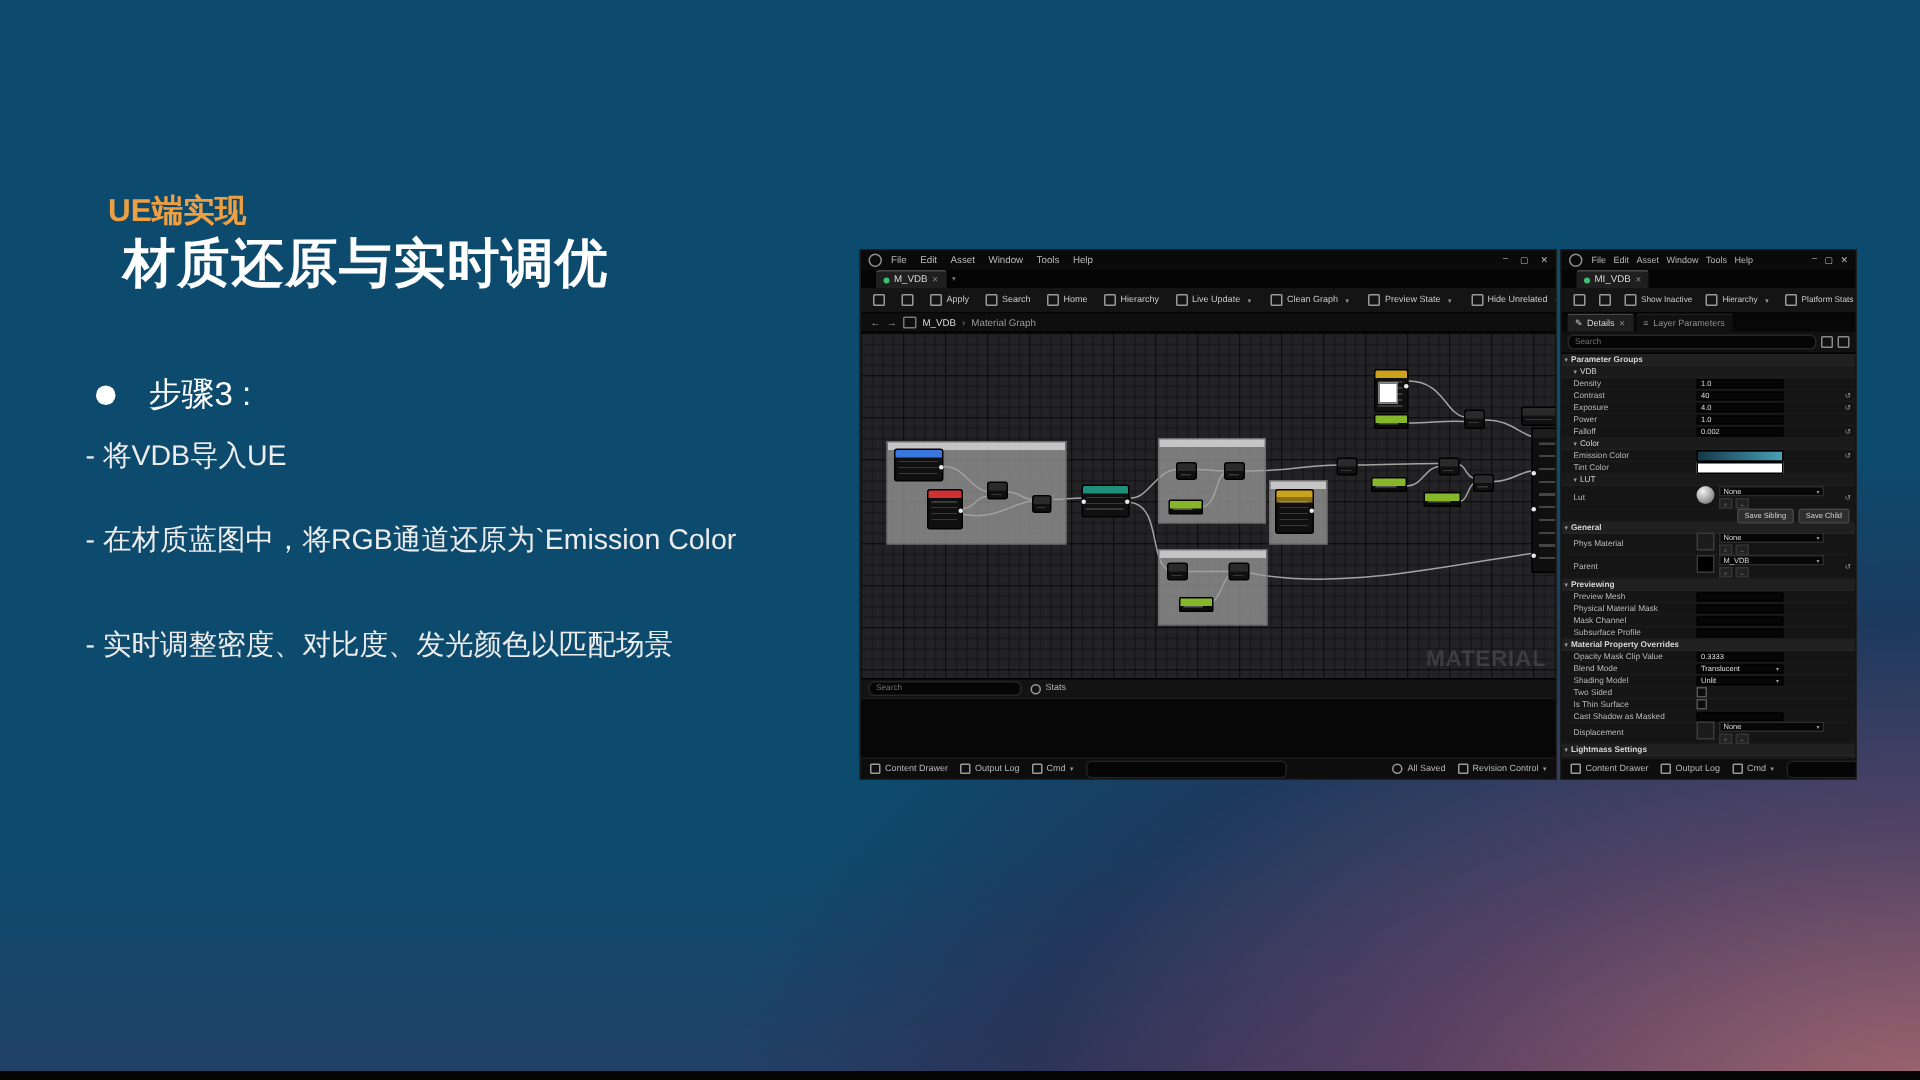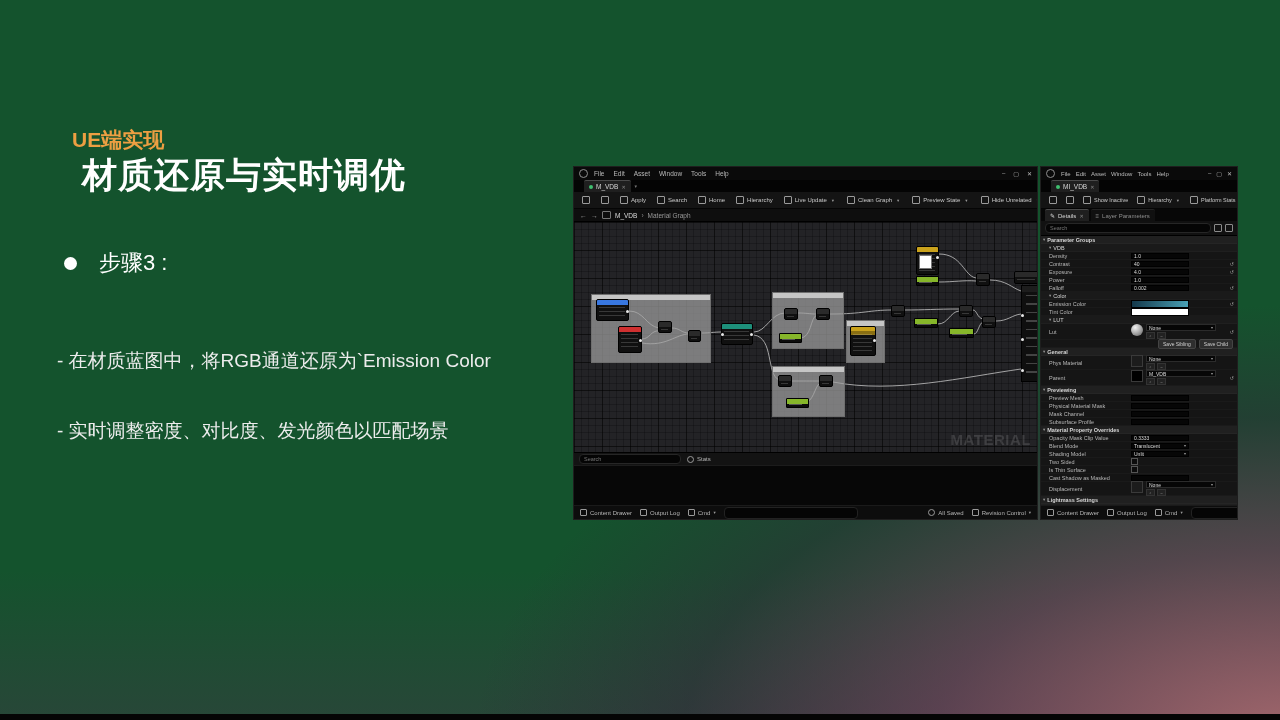--- a/index.html
+++ b/index.html
@@ -1,16 +1,16 @@
 <!DOCTYPE html>
 <html><head>
 <meta charset="utf-8">
 <style>
   html,body{margin:0;padding:0;background:#000;}
-  .stage{position:relative;width:1280px;height:720px;overflow:hidden;background:#14532d;
+  .stage{position:relative;width:1280px;height:720px;overflow:hidden;background:#0c4a6e;
          font-family:"Liberation Sans","DejaVu Sans",sans-serif;}
   .bg-glow{position:absolute;inset:0;pointer-events:none;
     background:
       radial-gradient(1050px 560px at 101% 103%, rgba(170,106,112,.95), rgba(122,62,96,.62) 34%, rgba(62,26,62,.34) 58%, rgba(0,0,0,0) 78%),
       linear-gradient(to top, rgba(86,42,82,.30), rgba(0,0,0,0) 150px);}
   .bg-bottom{position:absolute;left:0;right:0;bottom:0;height:6px;background:#050505;}
 
   
   .kicker{position:absolute;left:72px;top:126px;font-size:21px;font-weight:bold;color:#ED9F42;}
   .title{position:absolute;left:82px;top:152px;font-size:35px;font-weight:bold;color:#fff;letter-spacing:1px;}
@@ -137,20 +137,21 @@
 
 <div class="stage">
   <div class="bg-glow"></div>
 
   <div class="kicker">UE端实现</div>
   <div class="title">材质还原与实时调优</div>
   <div class="bullet-row">
     <span class="bullet-dot"></span>
     <span>步骤3 :</span>
   </div>
+  <div class="pt pt1">- 将VDB导入UE</div>
   <div class="pt pt2">- 在材质蓝图中，将RGB通道还原为`Emission Color</div>
   <div class="pt pt3">- 实时调整密度、对比度、发光颜色以匹配场景</div>
 
   <div class="win win-a">
     <div class="menubar">
       <span class="uelogo"></span>
       <span class="menus">
           <span class="menu-item">File</span>
           <span class="menu-item">Edit</span>
           <span class="menu-item">Asset</span>

